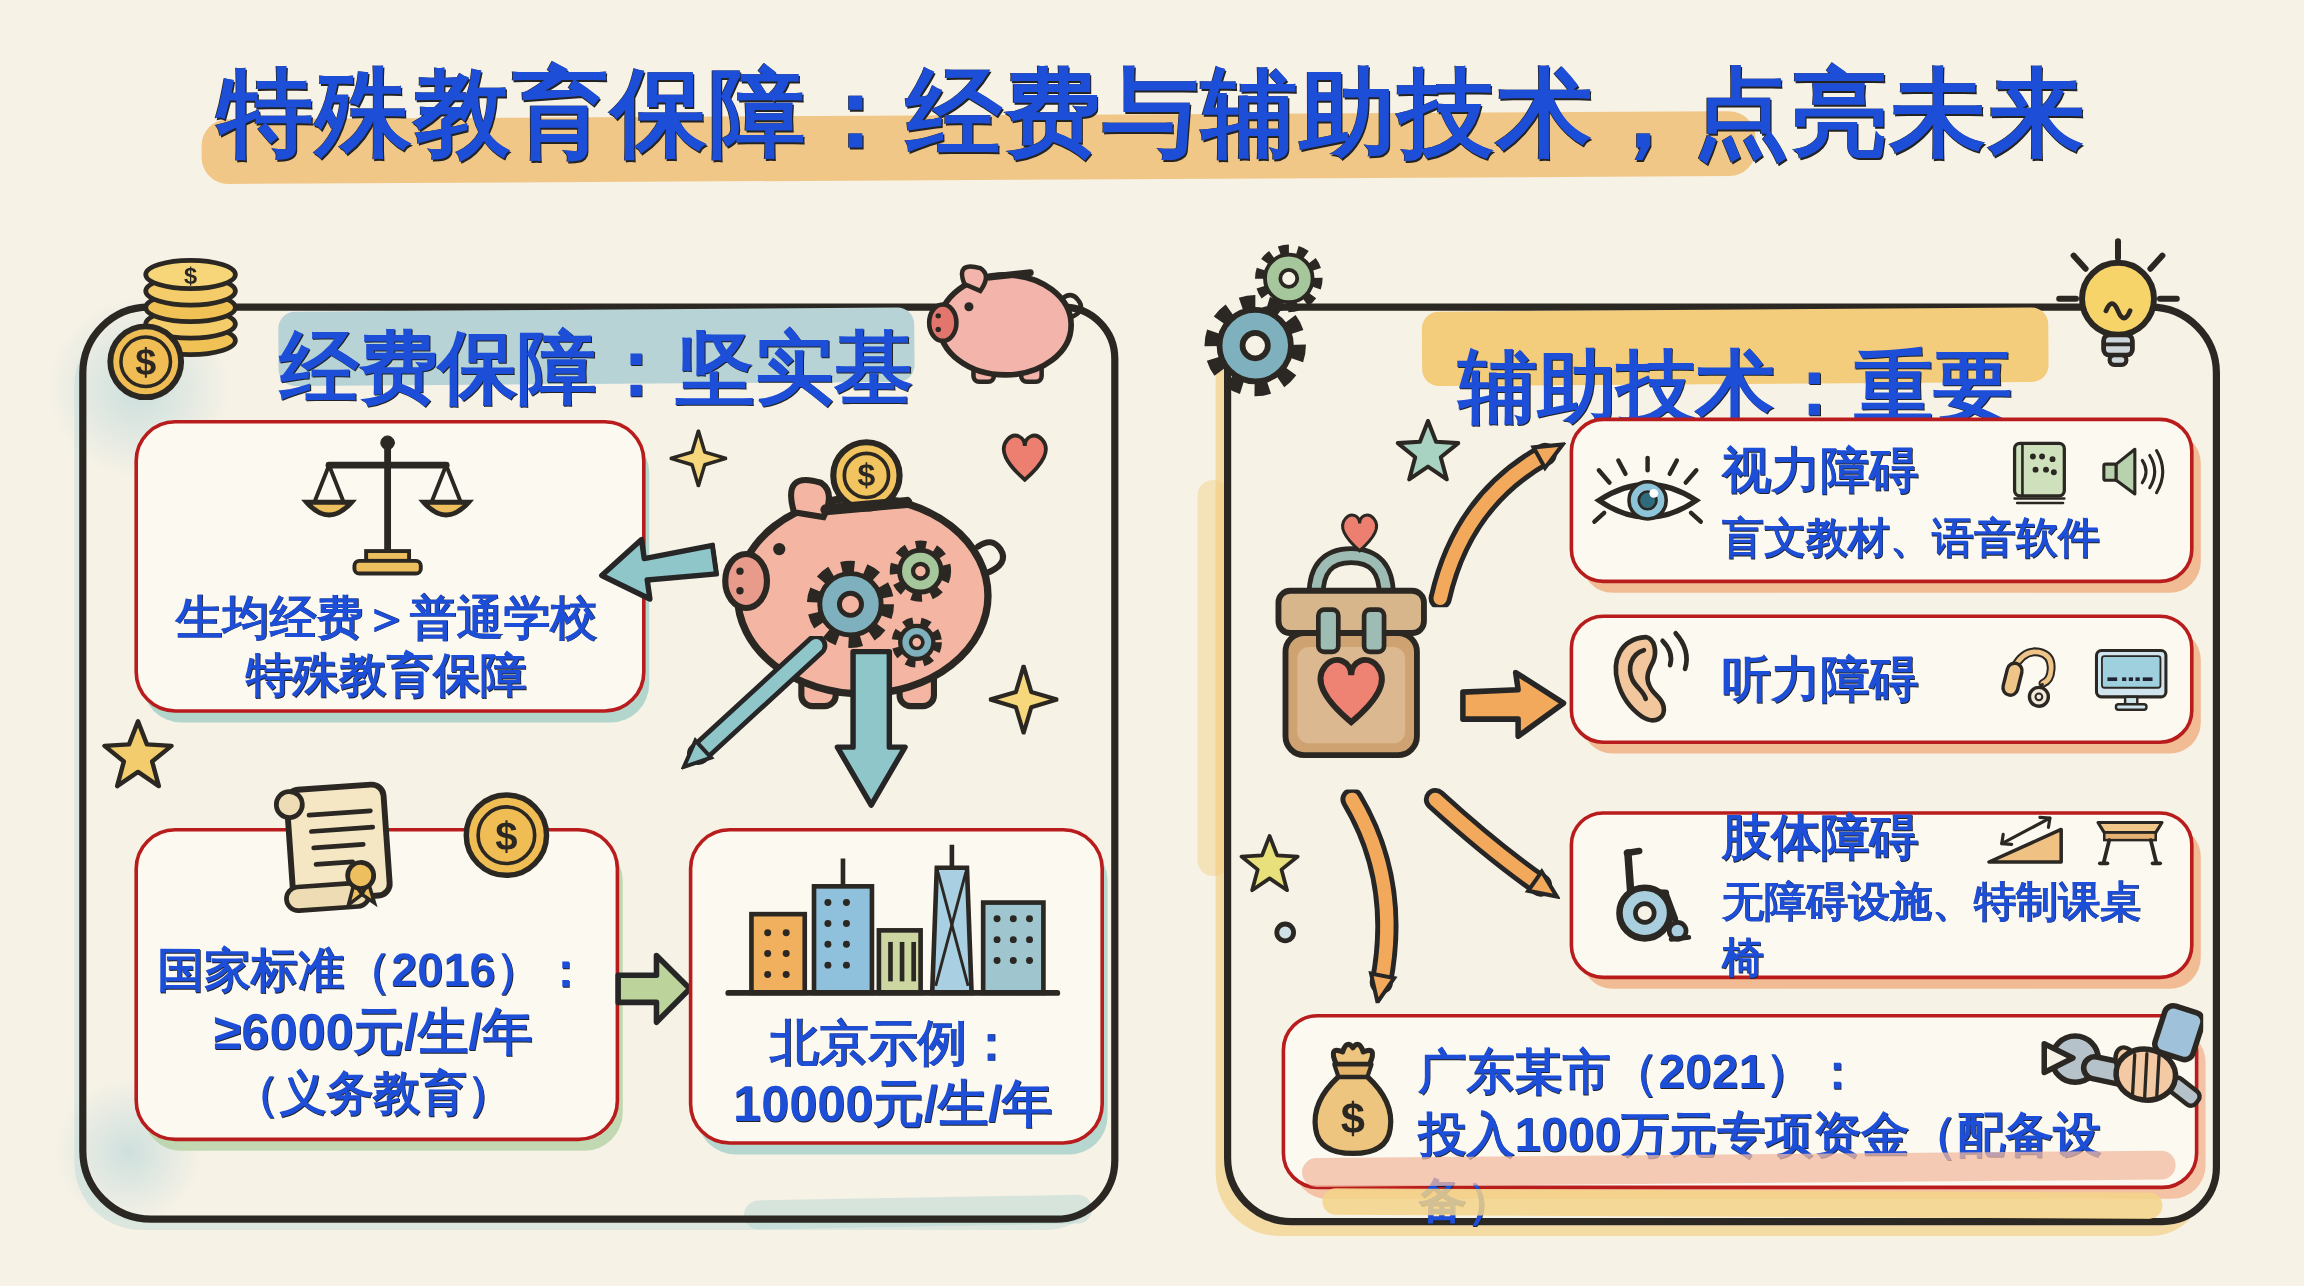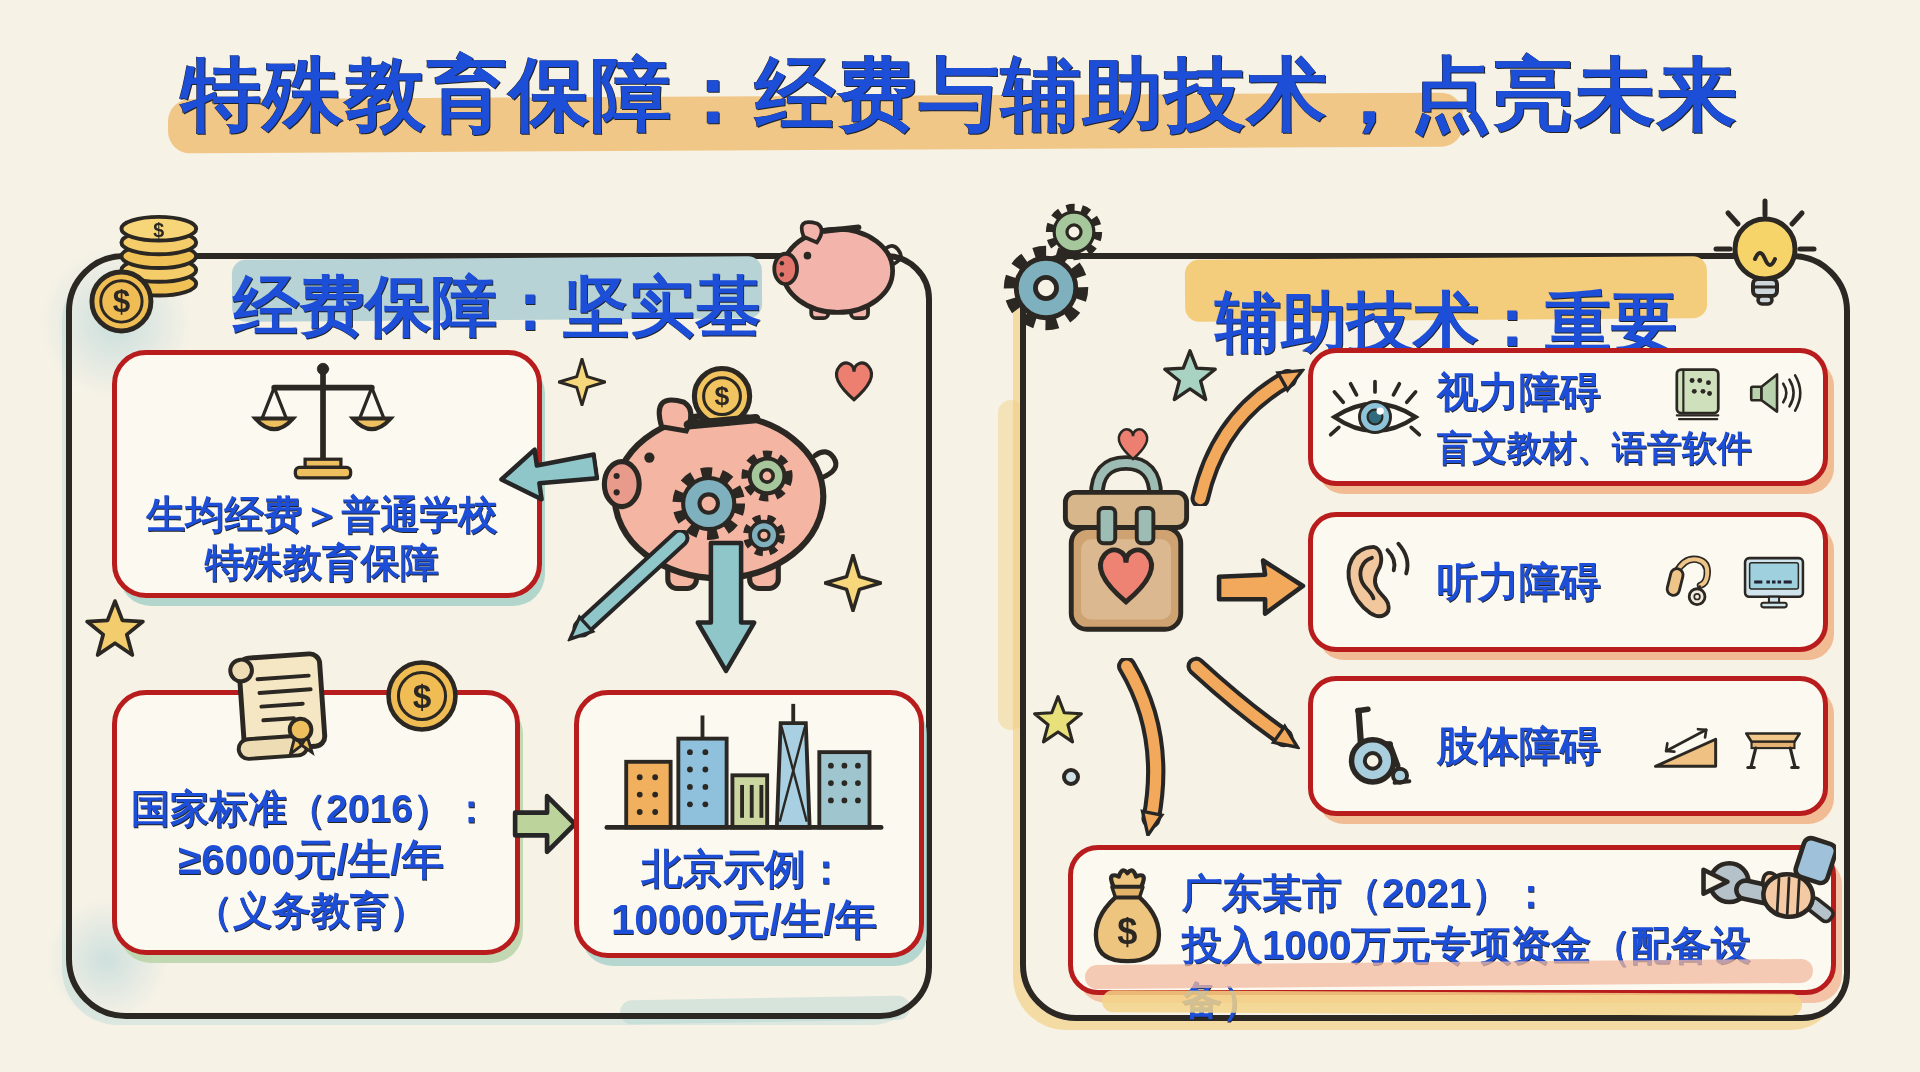--- a/index.html
+++ b/index.html
@@ -16,21 +16,21 @@
     width:1920px;text-align:center;font-size:80px;font-weight:900;letter-spacing:2px;
     text-shadow:1px 1px 0 #232323,-0.5px 0 0 #232323;
   }
   
   .panel{border:6px solid #2b2722;background:transparent;}
   .panel-left{border-radius:58px 46px 52px 60px;box-shadow:-8px 10px 0 -4px rgba(176,214,213,.38);}
   .panel-right{border-radius:50px 58px 48px 56px;box-shadow:-10px 12px 0 -3px rgba(242,203,120,.6);}
   .hdr-hl{border-radius:14px;transform:rotate(-.4deg);}
   .hdr-text{font-size:66px;font-weight:900;text-align:center;text-shadow:.8px .8px 0 #232323;}
   
-  .box{background:#fcf9f1;border:5px solid #b91c1c;}
+  .box{background:#fcf9f1;border:3px solid #b91c1c;}
   .bigtext{font-weight:800;text-align:center;text-shadow:.6px .6px 0 #232323;}
   .wash{pointer-events:none;}
   
   .rrow{display:flex;align-items:center;gap:14px;padding:10px 16px 10px 14px;box-sizing:border-box;border-radius:28px;}
   .rrow-main-icon{flex:0 0 96px;display:flex;align-items:center;justify-content:center;}
   .rrow-text{flex:1;display:flex;flex-direction:column;justify-content:center;gap:2px;}
   .rrow-top{display:flex;align-items:center;justify-content:space-between;}
   .rrow-title{font-size:41px;font-weight:800;text-shadow:.6px .6px 0 #232323;}
   .rrow-icons{display:flex;align-items:center;gap:18px;}
   .rrow-desc{font-size:35px;font-weight:800;text-shadow:.5px .5px 0 #232323;}
@@ -350,21 +350,21 @@
             <rect x="12" y="38" width="20" height="26" rx="3" fill="#b9d2ae" stroke="#2b2722" stroke-width="5"></rect>
             <polygon points="32,38 62,14 62,86 32,64" fill="#b9d2ae" stroke="#2b2722" stroke-width="5" stroke-linejoin="round"></polygon>
             <path d="M74,32 Q86,50 74,68 M86,24 Q102,50 86,76 M97,16 Q117,50 97,84" fill="none" stroke="#2b2722" stroke-width="5" stroke-linecap="round"></path>
           </svg>
         </span>
       </div>
       <div class="rrow-desc">盲文教材、语音软件</div>
     </div>
   </div>
 
-  <div class="abs box rrow" style="left:1308px;top:512px;width:520px;height:140px;box-shadow:8px 10px 0 -2px rgba(240,178,133,.85);">
+  <div class="abs box rrow" style="left:1308px;top:512px;width:520px;height:108px;box-shadow:8px 10px 0 -2px rgba(240,178,133,.85);">
     <div class="rrow-main-icon">
       <svg width="78" height="92" viewBox="0 0 100 110">
         <path d="M48,10 C20,12 12,36 18,58 C23,76 34,88 44,95 C58,104 70,96 67,84 C65,74 56,72 52,62 C47,52 52,44 56,36 C60,26 58,12 48,10 Z" fill="#f2c79d" stroke="#2b2722" stroke-width="5"></path>
         <path d="M46,24 C32,28 28,44 34,56 C38,64 46,68 48,76" fill="none" stroke="#2b2722" stroke-width="5" stroke-linecap="round"></path>
         <path d="M66,14 Q78,26 74,40 M80,6 Q96,24 90,44" fill="none" stroke="#2b2722" stroke-width="5" stroke-linecap="round"></path>
       </svg>
     </div>
     <div class="rrow-text">
       <div class="rrow-top">
         <span class="rrow-title">听力障碍</span>
@@ -427,20 +427,21 @@
             <rect x="24" y="42" width="82" height="12" fill="#e6b273" stroke="#2b2722" stroke-width="4"></rect>
             <g stroke="#2b2722" stroke-width="6" stroke-linecap="round">
               <line x1="32" y1="54" x2="23" y2="90"></line>
               <line x1="98" y1="54" x2="107" y2="90"></line>
               <line x1="17" y1="91" x2="29" y2="91"></line>
               <line x1="101" y1="91" x2="113" y2="91"></line>
             </g>
           </svg>
         </span>
       </div>
+      <div class="rrow-desc">无障碍设施、特制课桌椅</div>
     </div>
   </div>
 
   <div class="abs box" style="left:1068px;top:845px;width:758px;height:140px;border-radius:30px;box-shadow:8px 10px 0 -2px rgba(243,186,152,.85);"></div>
   <svg class="abs" style="left:1086px;top:858px;" width="82" height="114" viewBox="0 0 95 125">
     <path d="M32,30 Q24,12 38,18 Q42,6 48,14 Q54,6 58,18 Q72,12 64,30 Z" fill="#eec57e" stroke="#2b2722" stroke-width="5" stroke-linejoin="round"></path>
     <path d="M34,42 Q8,66 12,92 Q15,116 48,116 Q81,116 84,92 Q88,66 62,42 Z" fill="#eec57e" stroke="#2b2722" stroke-width="5"></path>
     <path d="M30,30 L66,30 L62,42 L34,42 Z" fill="#e3b369" stroke="#2b2722" stroke-width="4" stroke-linejoin="round"></path>
     <text x="48" y="96" font-size="42" font-weight="bold" text-anchor="middle" fill="#2b2722">$</text>
   </svg>

